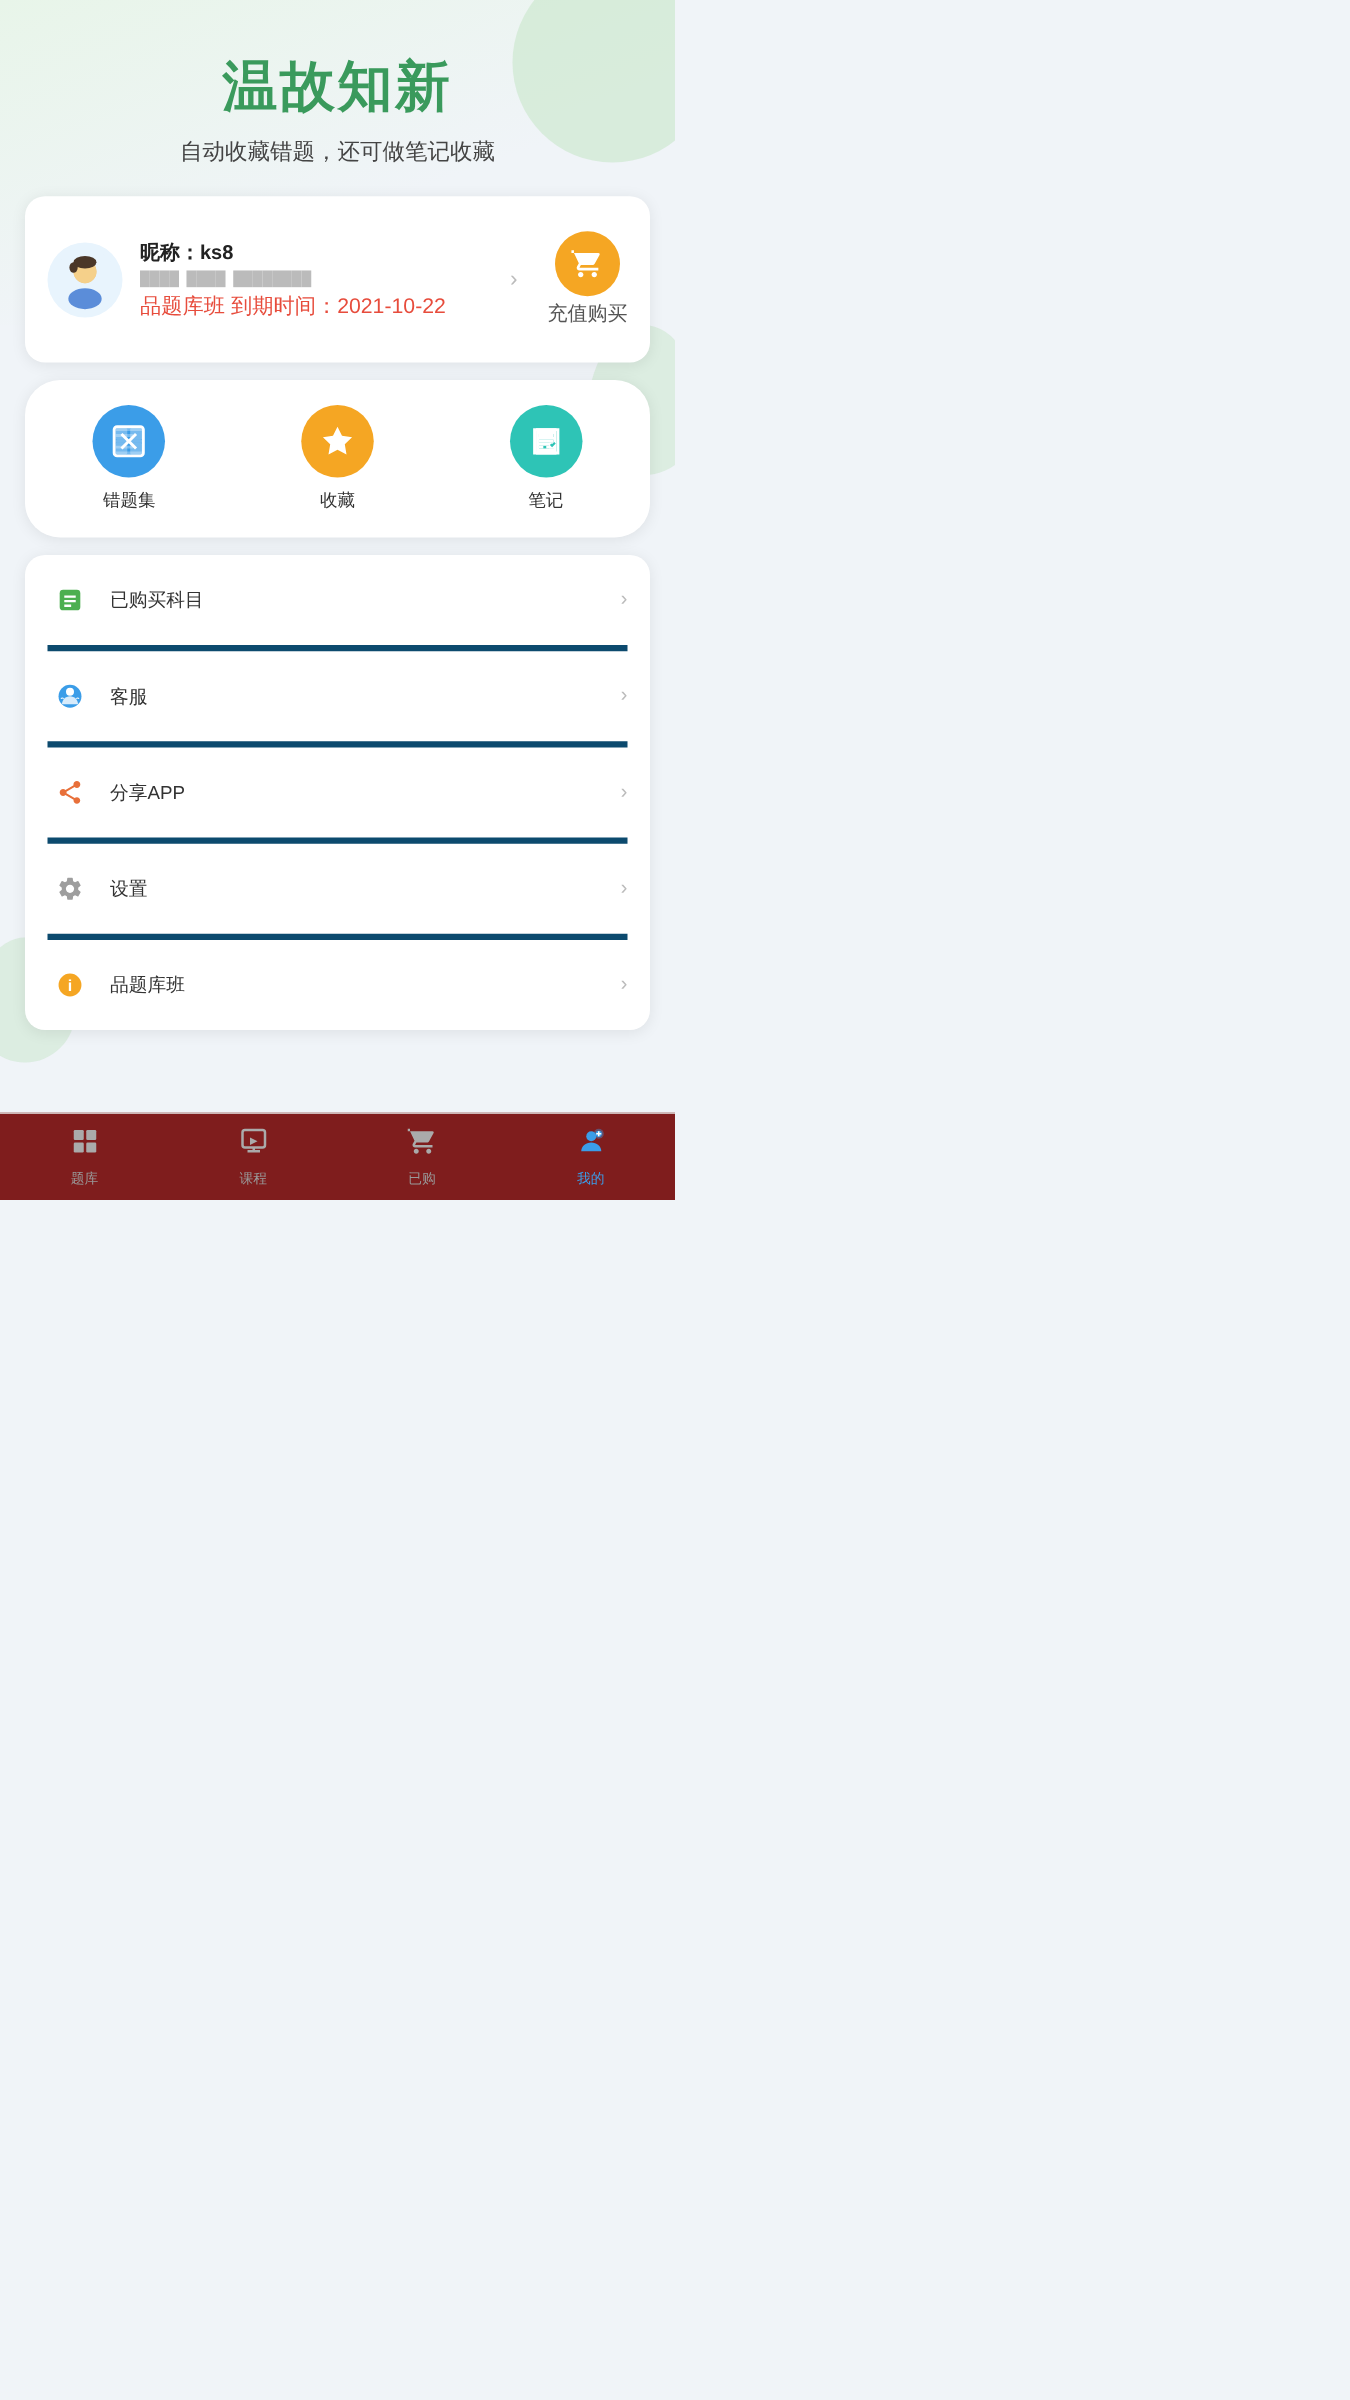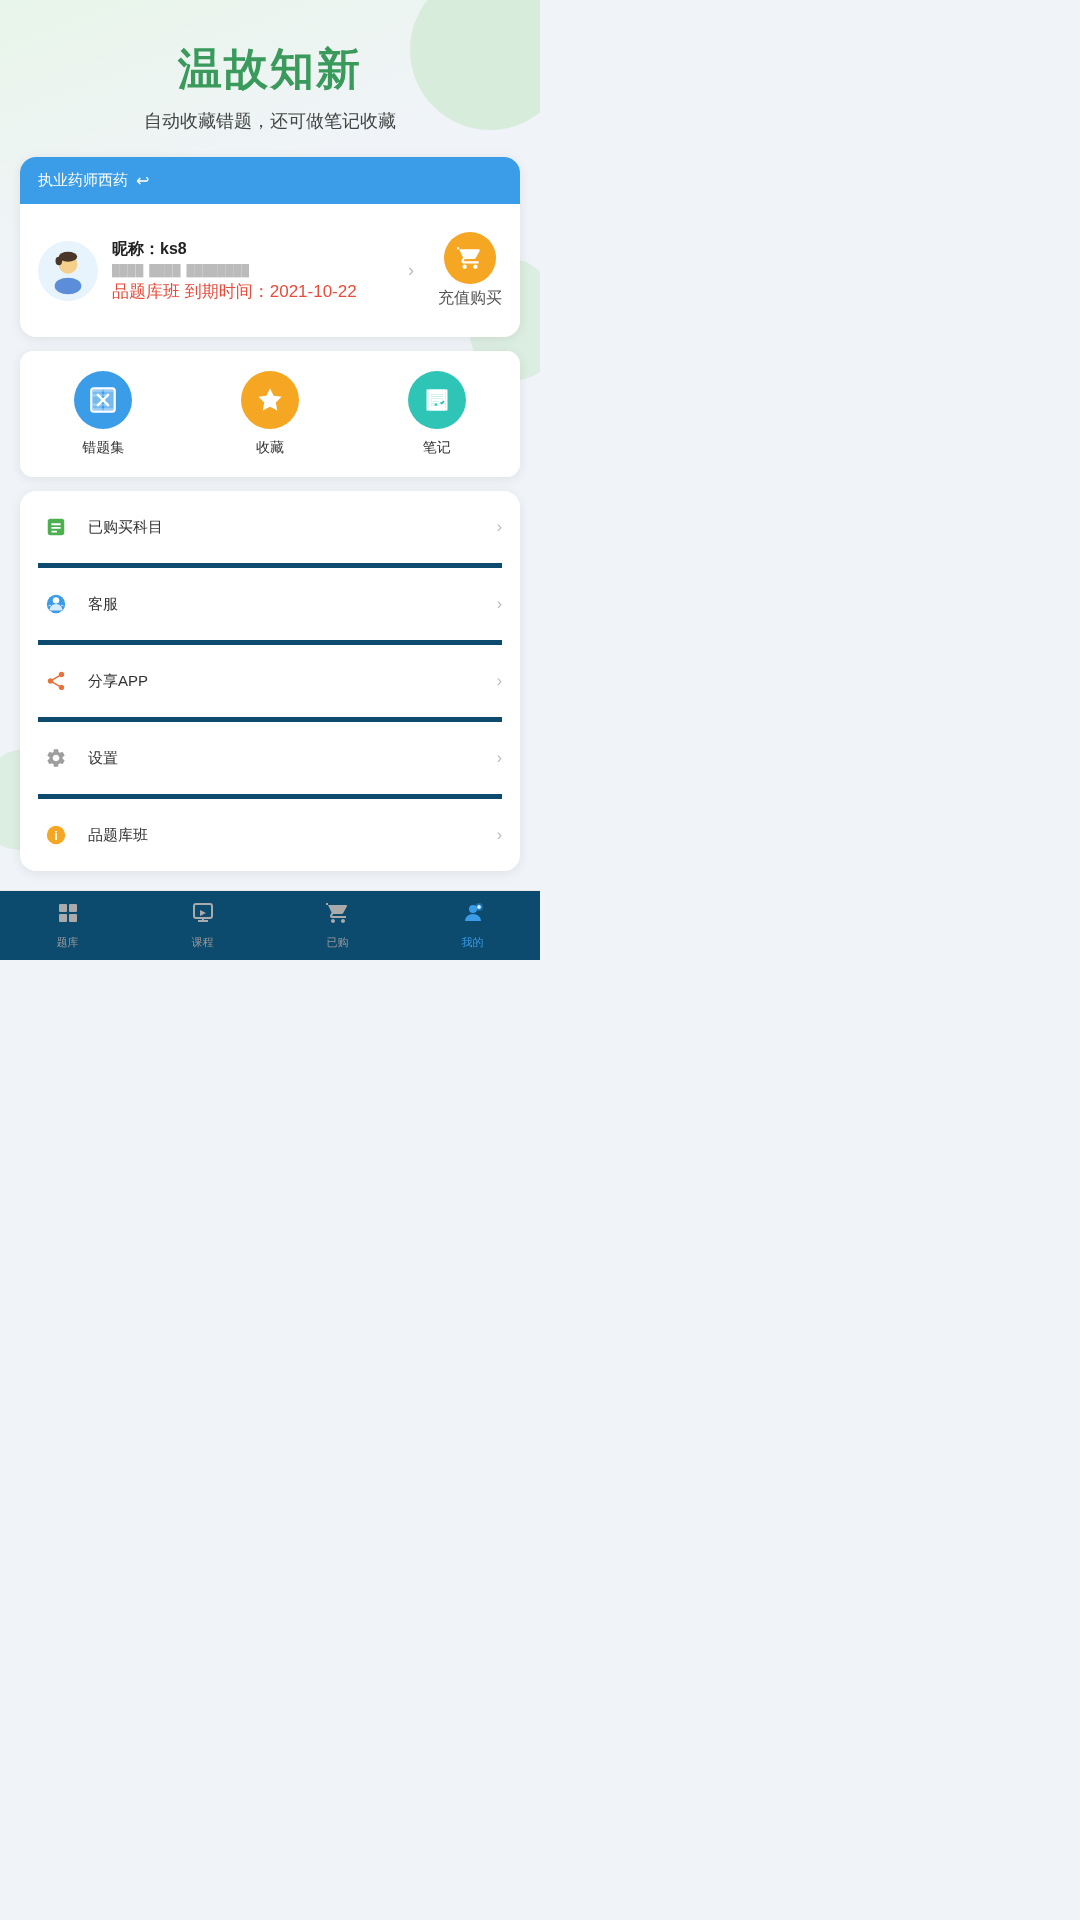--- a/index.html
+++ b/index.html
@@ -143,21 +143,21 @@
       justify-content: center;
     }
     .recharge-circle svg { width: 26px; height: 26px; fill: #fff; }
     .recharge-label {
       font-size: 16px;
       color: #555;
     }
     .feature-card {
       width: 100%;
       background: #fff;
-      border-radius: 13px;
+      border-radius: 28px;
       padding: 20px 0;
       display: flex;
       justify-content: space-around;
       align-items: flex-start;
       box-shadow: 0 2px 12px rgba(0,0,0,0.08);
       margin-bottom: 14px;
     }
     .feature-item {
       display: flex;
       flex-direction: column;
@@ -210,21 +210,21 @@
       color: #333;
     }
     .menu-arrow {
       color: #bbb;
       font-size: 16px;
     }
     .bottom-nav {
       position: absolute;
       bottom: 0; left: 0; right: 0;
       height: 70px;
-      background: #0c4a6e;
+      background: #7f1d1d;
       border-top: 1px solid #e8e8e8;
       display: flex;
       align-items: center;
       justify-content: space-around;
       z-index: 10;
     }
     .nav-item {
       display: flex;
       flex-direction: column;
       align-items: center;
@@ -248,24 +248,20 @@
 </div>
 <div class="bg-blob-mid-right"></div>
 <div class="bg-blob-bottom-left"></div>
 
 <div class="content">
 
   <h1 class="hero-title">温故知新</h1>
   <p class="hero-subtitle">自动收藏错题，还可做笔记收藏</p>
 
   <div class="main-card">
-    <div class="card-header">
-      <span class="card-header-title">执业药师西药</span>
-      <span class="card-header-icon">↩</span>
-    </div>
     <div class="profile-section">
       <div class="avatar">
 
         <svg viewBox="0 0 60 60" xmlns="http://www.w3.org/2000/svg">
           <circle cx="30" cy="30" r="30" fill="#e8f4fd"></circle>
           <circle cx="30" cy="22" r="11" fill="#f0c27f"></circle>
           <ellipse cx="30" cy="48" rx="16" ry="10" fill="#5b8dd9"></ellipse>
           <circle cx="30" cy="22" r="11" fill="#f5d08a"></circle>
 
           <ellipse cx="30" cy="13" rx="11" ry="6" fill="#4a3728"></ellipse>

